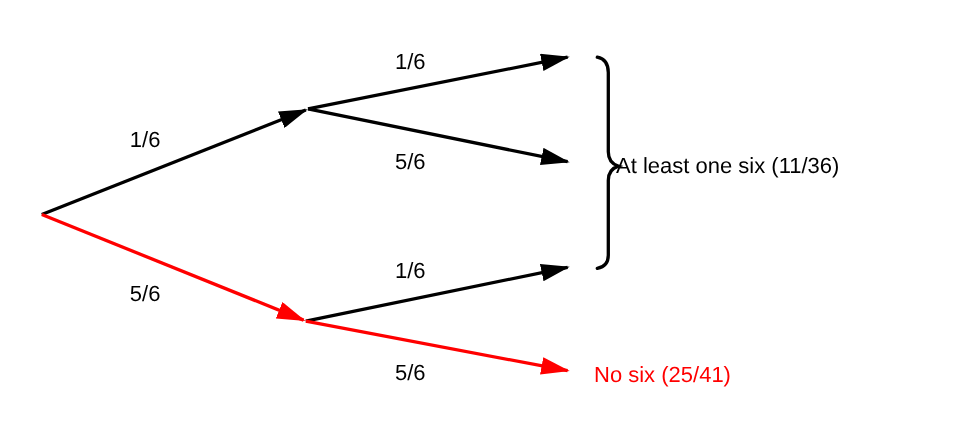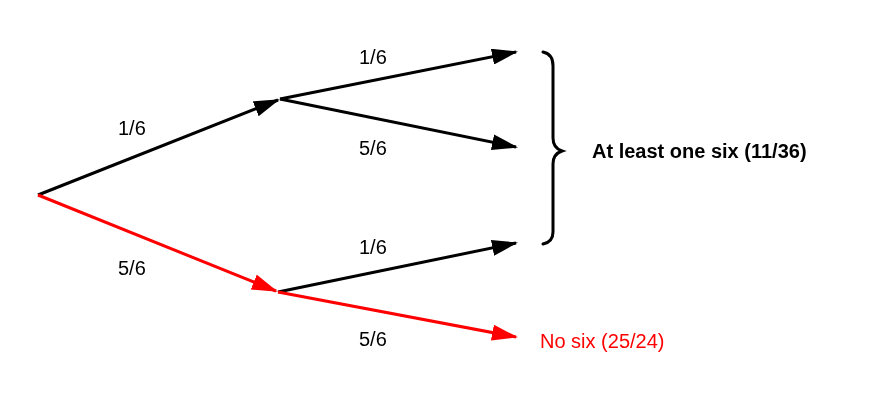--- a/index.html
+++ b/index.html
@@ -36,14 +36,14 @@
 
 <div class="lbl" style="left:118px; top:118px;">1/6</div>
 <div class="lbl" style="left:118px; top:258px;">5/6</div>
 
 <div class="lbl" style="left:359px; top:47px;">1/6</div>
 <div class="lbl" style="left:359px; top:138px;">5/6</div>
 
 <div class="lbl" style="left:359px; top:237px;">1/6</div>
 <div class="lbl" style="left:359px; top:329px;">5/6</div>
 
-<div class="lbl" style="left:592px; top:141px;font-weight:bold;">At least one six (11/36)</div>
-<div class="lbl red" style="left:540px; top:331px;">No six (25/24)</div>
+<div class="lbl" style="left:560px; top:141px;">At least one six (11/36)</div>
+<div class="lbl red" style="left:540px; top:331px;">No six (25/41)</div>
 
 </body></html>

